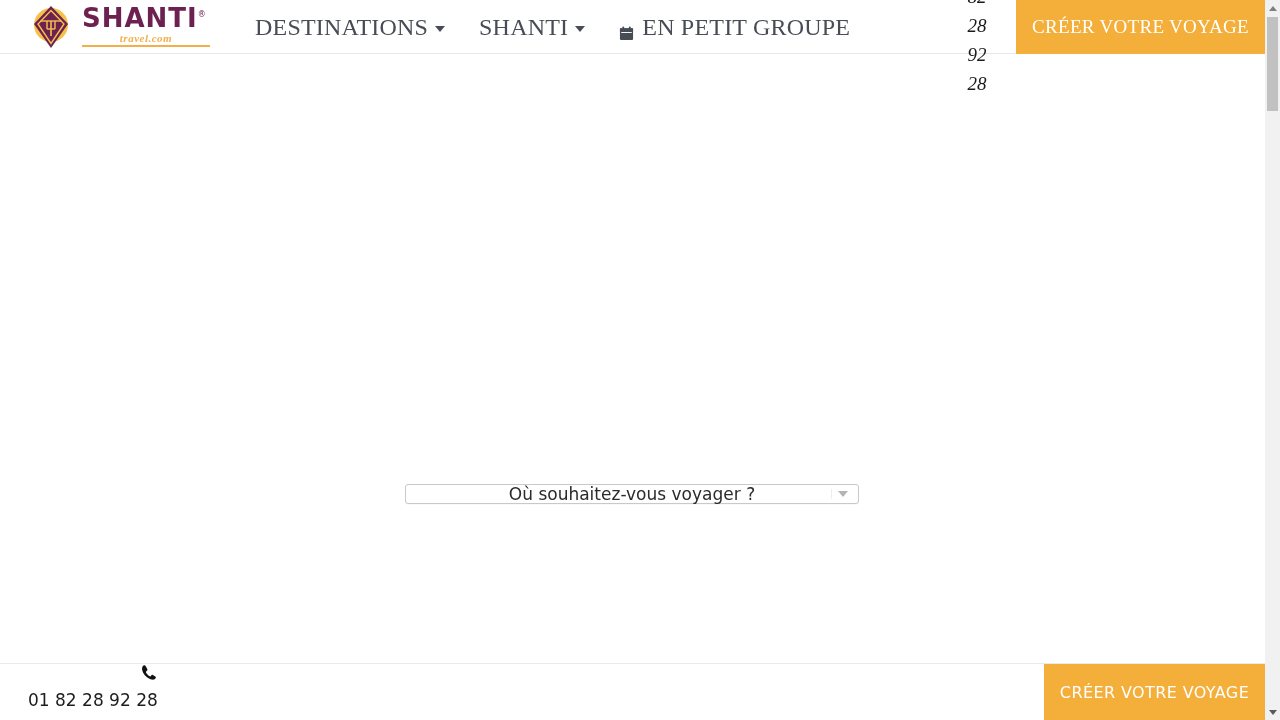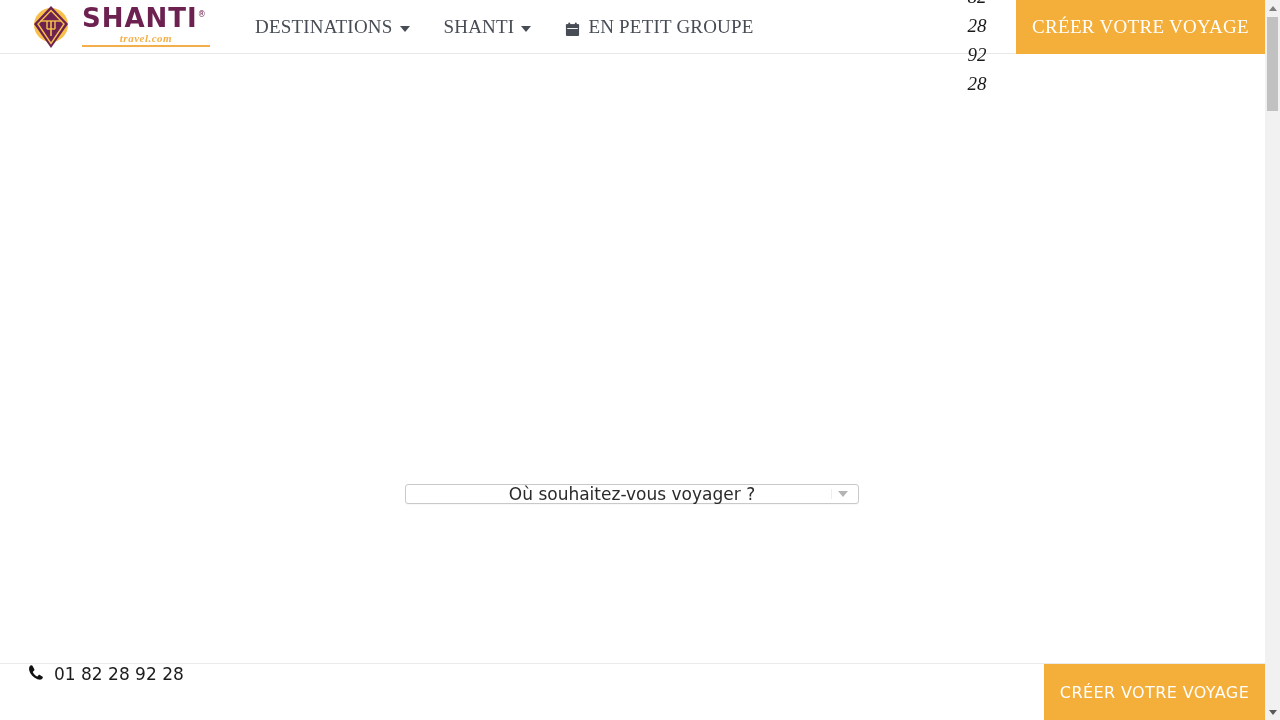--- a/index.html
+++ b/index.html
@@ -99,21 +99,21 @@
     height: 54px;
     display: flex;
     align-items: center;
     gap: 0px;
   }
   .nav-item {
     display: flex;
     align-items: center;
     gap: 5px;
     font-family: "Liberation Serif", serif;
-    font-size: 19px;
+    font-size: 24px;
     color: #474c55;
     letter-spacing: 0.2px;
     text-decoration: none;
     padding: 0 17px;
     white-space: nowrap;
     cursor: pointer;
   }
   .caret-down {
     width: 0; height: 0;
     border-left: 5px solid transparent;
@@ -232,27 +232,28 @@
     border-top: 1px solid #eaeaea;
     box-sizing: border-box;
     z-index: 20;
   }
   .bottom-phone {
     position: absolute;
     left: 28px;
     top: 0;
     height: 57px;
     display: flex;
-    align-items: flex-start;
+    align-items: flex-end;
     gap: 9px;
     text-decoration: none;
     color: #1d1d1d;
     font-family: "DejaVu Sans", sans-serif;
     font-size: 17px;
     cursor: pointer;
+    flex-direction: column;
   }
   .phone-icon {
     width: 17px; height: 17px;
     position: relative;
     flex: 0 0 17px;
   }
   .bottom-cta {
     position: absolute;
     right: 0;
     top: 0;

